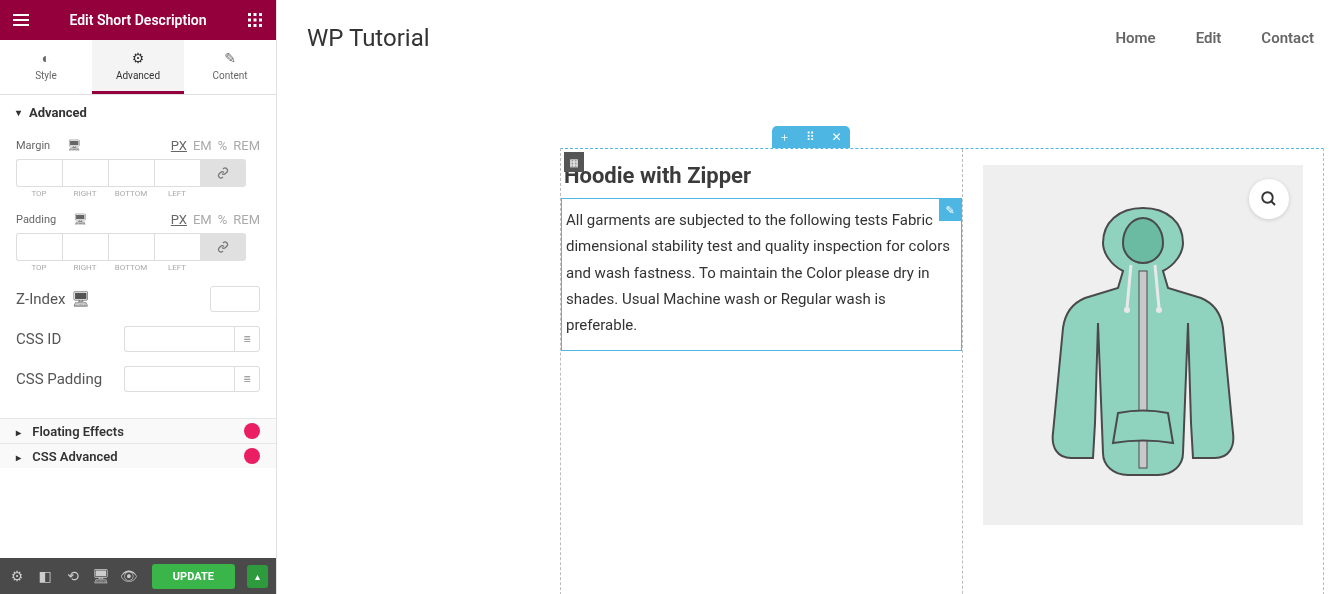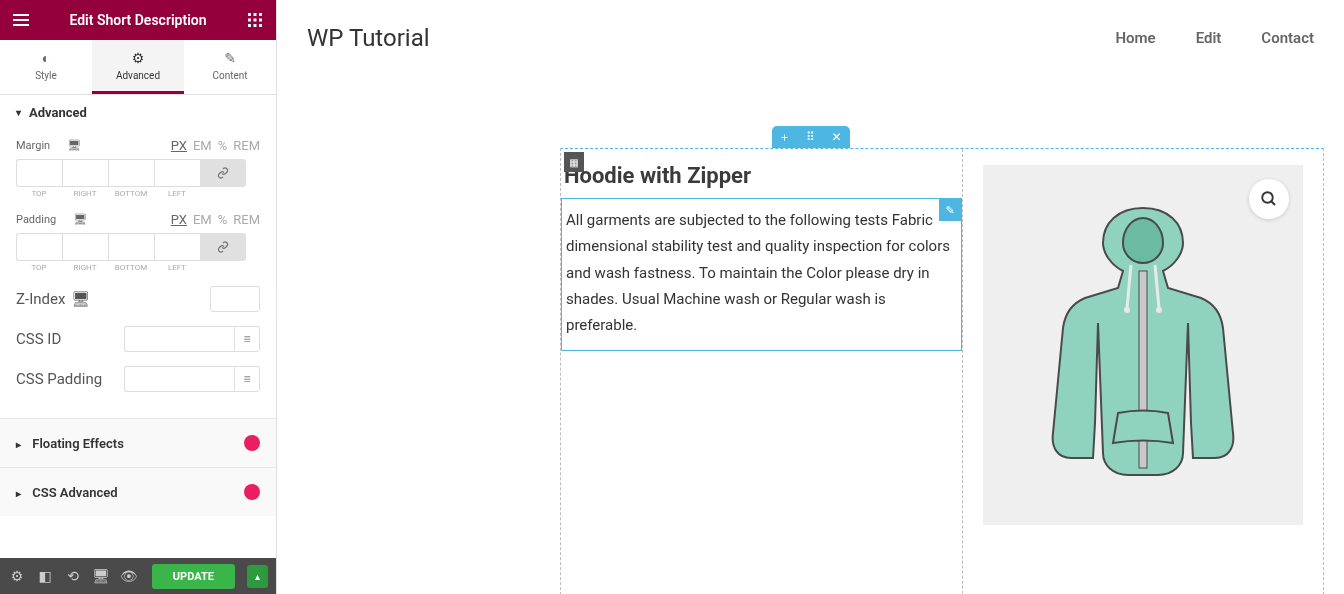--- a/index.html
+++ b/index.html
@@ -27,21 +27,21 @@
 .box-inputs input:first-child { border-radius: 3px 0 0 3px; }
 .link-btn { width: 46px; height: 28px; background: #e0e0e0; display: flex; align-items: center; justify-content: center; border-radius: 0 3px 3px 0; cursor: pointer; }
 .box-labels { display: flex; margin-top: 2px; }
 .box-labels span { width: 46px; font-size: 8px; color: #aaa; text-align: center; }
 .ctrl-row { display: flex; align-items: center; justify-content: space-between; margin-bottom: 14px; }
 .ctrl-row label { font-size: 15px; color: #555; display: flex; align-items: center; gap: 6px; }
 .ctrl-row input.text { width: 50px; height: 26px; border: 1px solid #ddd; border-radius: 3px; font-size: 11px; padding: 0 6px; }
 .ctrl-row .input-wrap { display: flex; align-items: center; }
 .ctrl-row input.text-wide { width: 110px; height: 26px; border: 1px solid #ddd; border-radius: 3px 0 0 3px; font-size: 11px; padding: 0 6px; border-right: none; }
 .ctrl-row .addon { width: 26px; height: 26px; border: 1px solid #ddd; border-radius: 0 3px 3px 0; display: flex; align-items: center; justify-content: center; color: #888; font-size: 12px; }
-.collapsed-section { display: flex; align-items: center; justify-content: space-between; padding: 16px 16px; font-size: 13px; font-weight: 600; color: #333; border-top: 1px solid #e6e6e6; cursor: pointer; background: #f9f9f9; }
+.collapsed-section { display: flex; align-items: center; justify-content: space-between; padding: 4px 16px; font-size: 13px; font-weight: 600; color: #333; border-top: 1px solid #e6e6e6; cursor: pointer; background: #f9f9f9; }
 .collapsed-section .caret { margin-right: 8px; font-size: 10px; }
 .collapsed-section .ha-badge { width: 16px; height: 16px; border-radius: 50%; background: #e91e63; }
 .footer { background: #4a4a4a; display: flex; align-items: center; height: 36px; padding: 0 8px; gap: 10px; }
 .footer .fi { color: #ccc; font-size: 14px; cursor: pointer; width: 18px; text-align: center; }
 .update-btn { margin-left: auto; background: #39b54a; color: #fff; font-size: 11px; font-weight: 700; padding: 6px 21px; border-radius: 3px; cursor: pointer; display: flex; align-items: center; }
 .update-arrow { background: #2d9a3d; color: #fff; padding: 6px 8px; border-radius: 3px; font-size: 10px; cursor: pointer; margin-left: 2px; }
 .collapse-handle { position: absolute; right: -12px; top: 290px; width: 12px; height: 28px; background: #e6e6e6; border-radius: 0 4px 4px 0; display: flex; align-items: center; justify-content: center; font-size: 9px; color: #888; cursor: pointer; }
 
 .preview { flex: 1; background: #fff; position: relative; }
 .site-header { display: flex; align-items: center; padding: 24px 30px 34px; }

